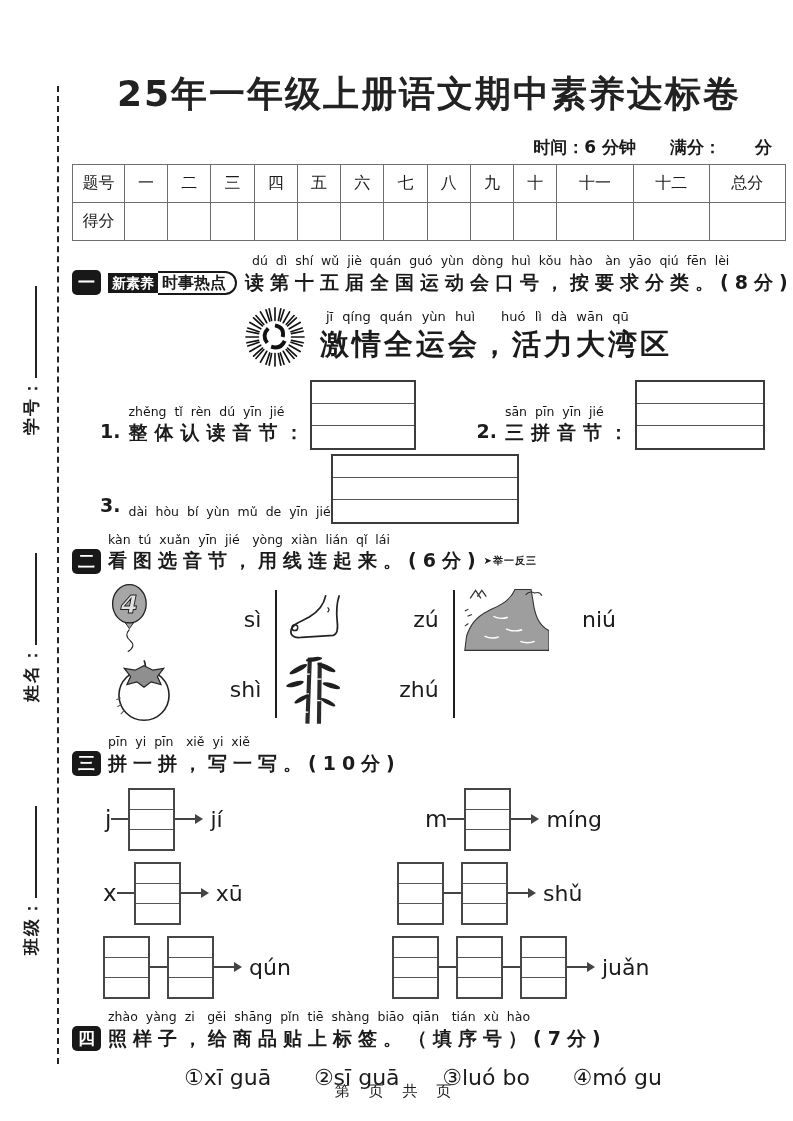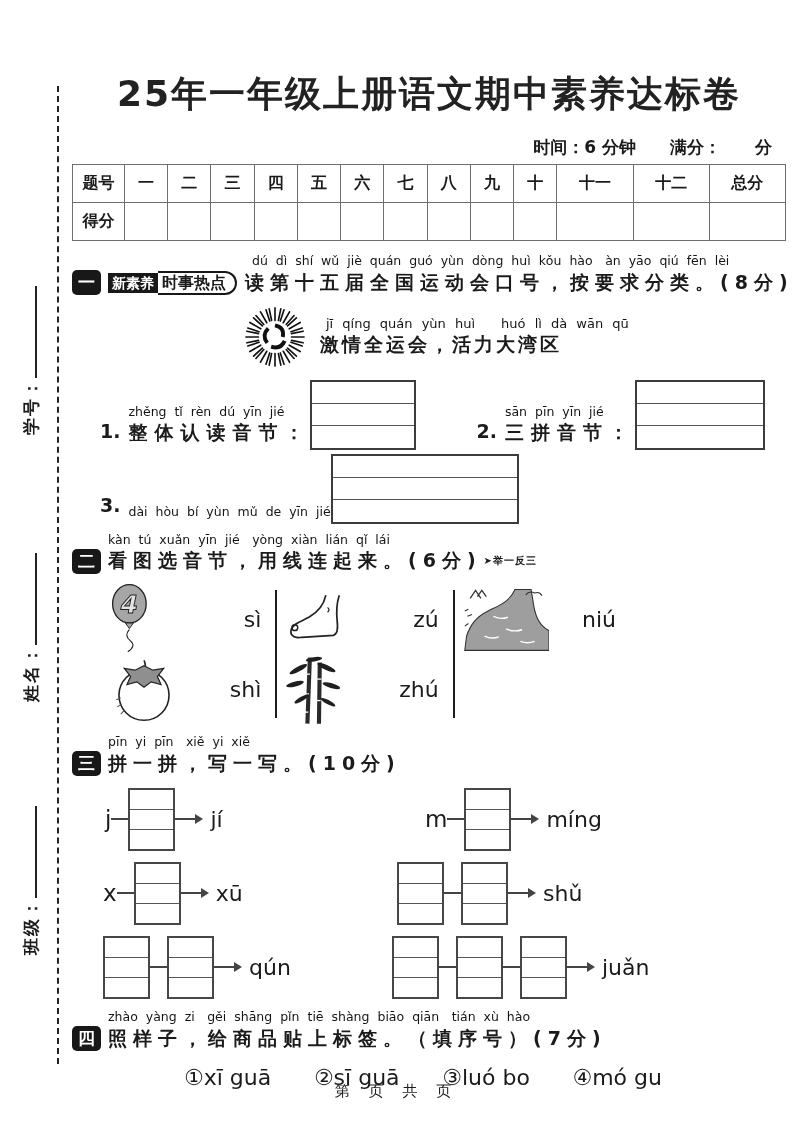--- a/index.html
+++ b/index.html
@@ -17,21 +17,21 @@
     position:absolute; left:20px; transform-origin:0 0; transform:rotate(-90deg);
     font-size:17px; font-weight:700; white-space:nowrap; letter-spacing:2px;
   }
   .vline { display:inline-block; width:92px; border-bottom:2px solid #222; height:1em; }
   
   .content { position:absolute; left:72px; top:48px; width:714px; }
   .title { text-align:center; font-size:36px; font-weight:800; letter-spacing:2px; margin-top:22px; color:#222; }
   .time-row { text-align:right; font-weight:700; font-size:17px; margin-top:17px; padding-right:14px; }
   table.score { width:100%; border-collapse:collapse; margin-top:5px; }
   table.score td {
-    border:1.2px solid #6e6e6e; text-align:center; font-weight:700; font-size:16px;
+    border:1.2px solid #6e6e6e; text-align:center; font-weight:400; font-size:16px;
     height:26px; padding:8px 2px;
   }
   table.score td.first { width:52px; }
   
   .sec { margin-top:10px; }
   .pinyin { font-size:12.5px; color:#151515; word-spacing:4px; line-height:1.25; }
   .head-row { display:flex; align-items:center; margin-top:1px; }
   .sec-badge {
     display:inline-block; background:#181818; color:#fff; font-weight:700; font-size:17px;
     line-height:1; padding:4px 6px; border-radius:5px; margin-right:7px; flex:none;
@@ -40,21 +40,21 @@
   .badge-outline {
     border:2px solid #181818; border-left:none; border-radius:0 13px 13px 0;
     font-size:16px; font-weight:700; padding:2px 9px 2px 4px; line-height:1; margin-right:8px; flex:none;
   }
   .sec-text { font-size:19px; font-weight:700; letter-spacing:6px; white-space:nowrap; }
   .tag { font-size:10px; font-weight:700; letter-spacing:1px; margin-left:2px; }
   
   .logo-row { display:flex; align-items:center; margin:10px 0 12px 172px; }
   .slogan-wrap { margin-left:14px; }
   .slogan-pinyin { font-size:13px; word-spacing:5px; margin-left:6px; }
-  .slogan { font-size:19px; font-weight:800; letter-spacing:3px; }
+  .slogan { font-size:29px; font-weight:800; letter-spacing:3px; }
   
   .q-row { display:flex; align-items:flex-end; margin-top:9px; }
   .q-item { display:flex; align-items:flex-end; }
   .q-num { font-size:19px; font-weight:700; margin-right:8px; padding-bottom:4px; }
   .q-label .q-text { font-size:19px; font-weight:700; letter-spacing:7px; white-space:nowrap; }
   .ansbox { border:2px solid #3c3c3c; background:#fff; display:flex; flex-direction:column; height:70px; margin-bottom:-4px; }
   .ansbox i { flex:1; border-bottom:1.2px solid #555; }
   .ansbox i:last-child { border-bottom:none; }
   
   .match-grid { display:flex; margin:10px 0 0 28px; width:530px; }

